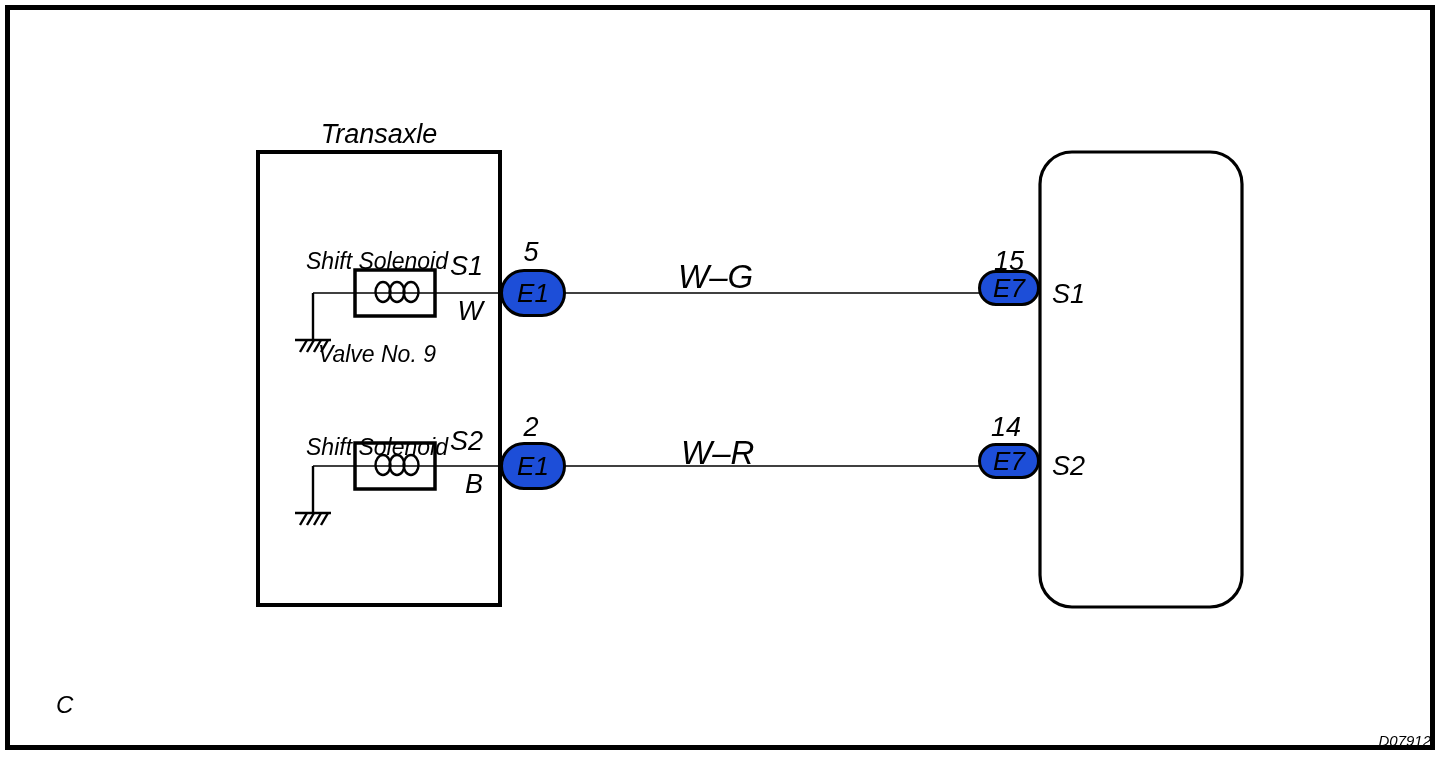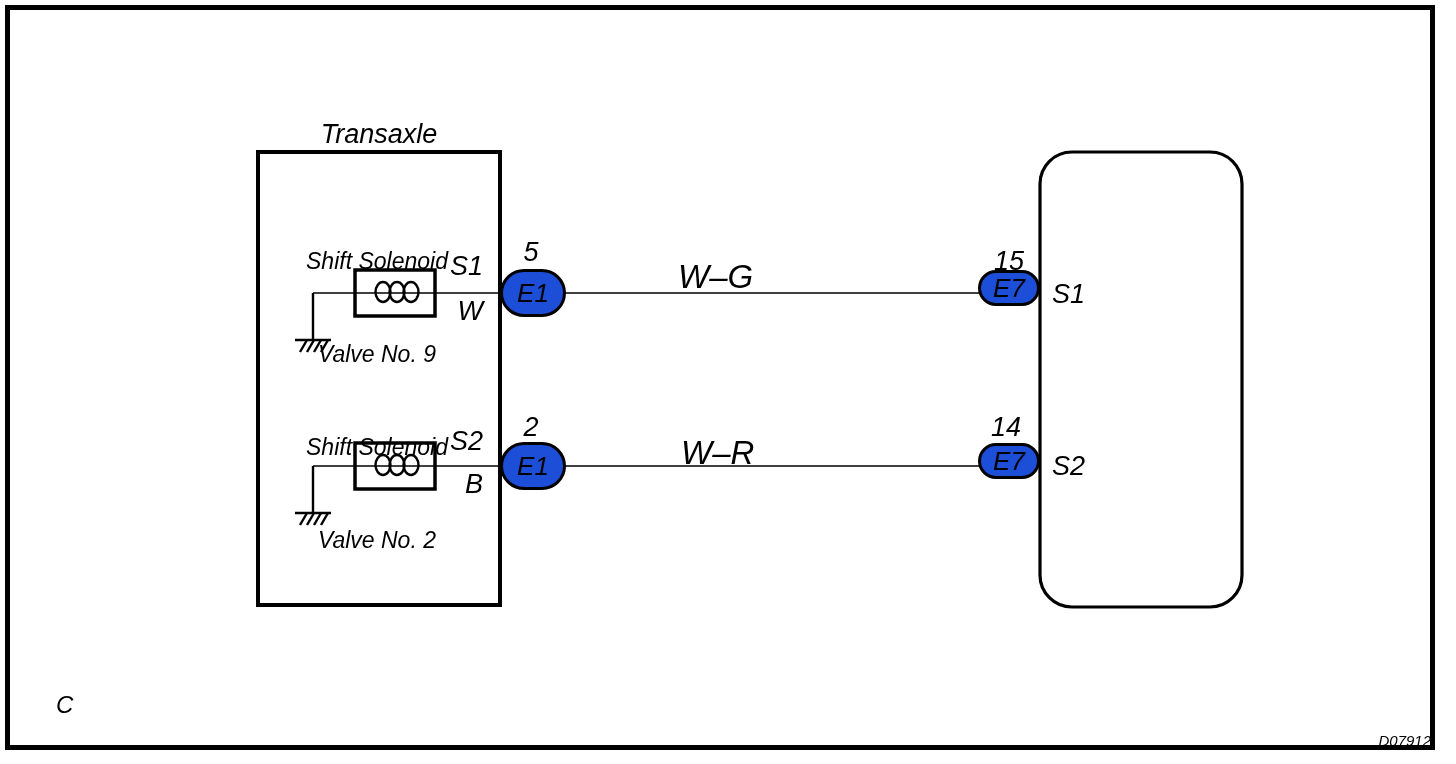--- a/index.html
+++ b/index.html
@@ -146,21 +146,20 @@
 
   <div class="lbl valve-name" style="left:306px; top:184px;">
     <div>Shift Solenoid</div>
     <div>Valve No. 9</div>
   </div>
   <div class="lbl terminal-lbl" style="left:423px; top:251px;">S1</div>
   <div class="lbl terminal-lbl" style="left:423px; top:296px;">W</div>
 
   <div class="lbl valve-name" style="left:306px; top:370px;">
     <div>Shift Solenoid</div>
-    <div>Valve No. 2</div>
   </div>
   <div class="lbl terminal-lbl" style="left:423px; top:426px;">S2</div>
   <div class="lbl terminal-lbl" style="left:423px; top:469px;">B</div>
 
   <div class="lbl pin-number" style="left:501px; top:237px;">5</div>
   <div class="connector conn-e1" style="left:500px; top:269px;">E1</div>
   <div class="lbl wire-label" style="left:678px; top:258px;">W–G</div>
   <div class="lbl pin-number" style="left:979px; top:246px;">15</div>
   <div class="connector conn-e7" style="left:978px; top:270px;">E7</div>
   <div class="lbl ecm-pin" style="left:1052px; top:279px;">S1</div>

